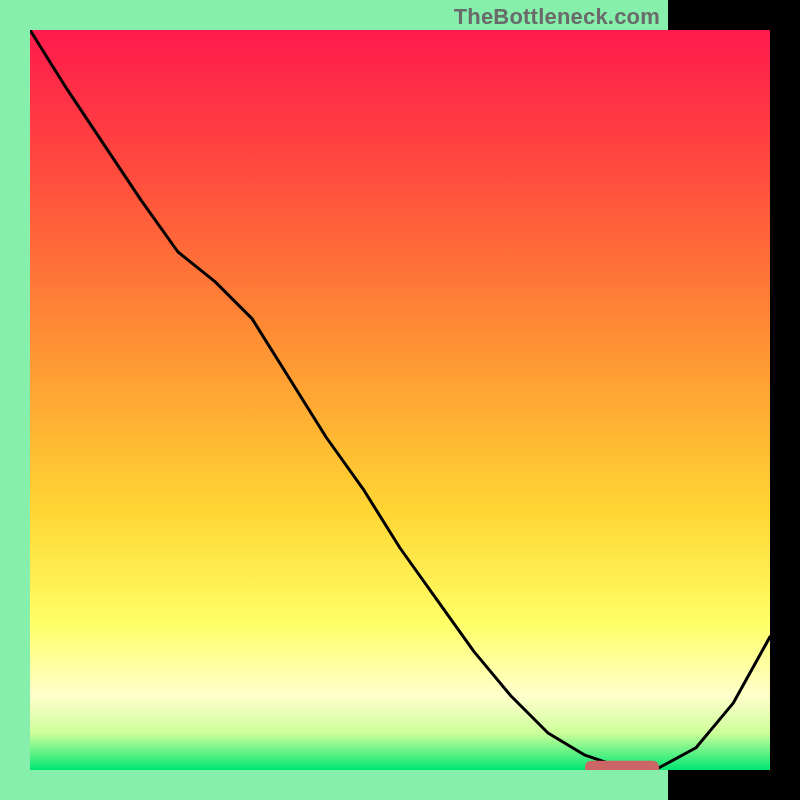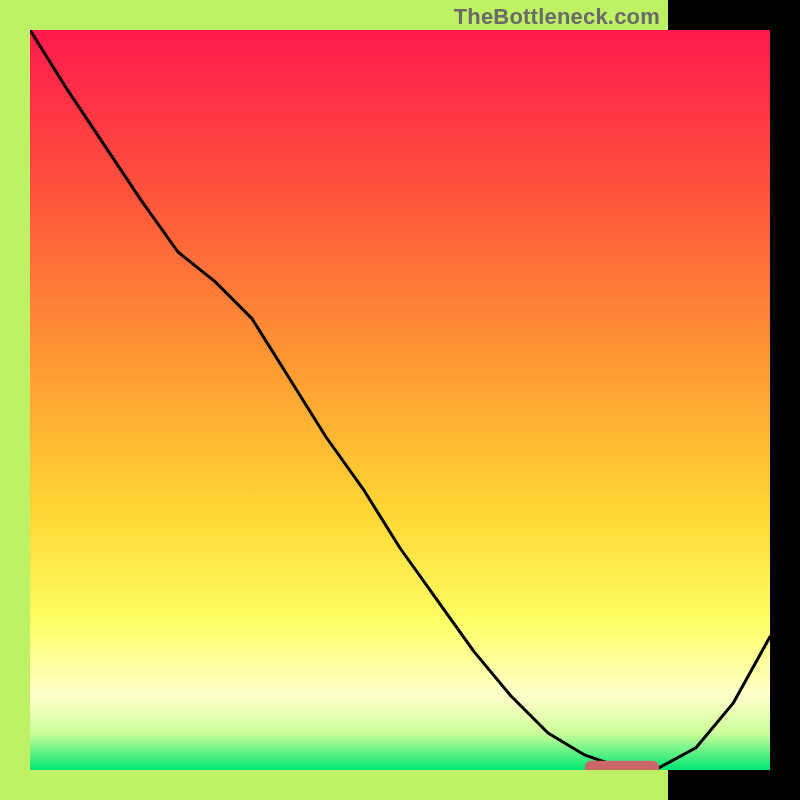--- a/index.html
+++ b/index.html
@@ -8,21 +8,21 @@
     width: 800px;
     height: 800px;
     background: #000;
     font-family: Arial, Helvetica, sans-serif;
     overflow: hidden;
   }
   .frame {
     position: relative;
     width: 668px;
     height: 800px;
-    background: #bef264;
+    background: #86efac;
   }
   .plot-area {
     position: absolute;
     left: 30px;
     top: 30px;
     width: 740px;
     height: 740px;
   }
   .plot-area svg {
     display: block;

